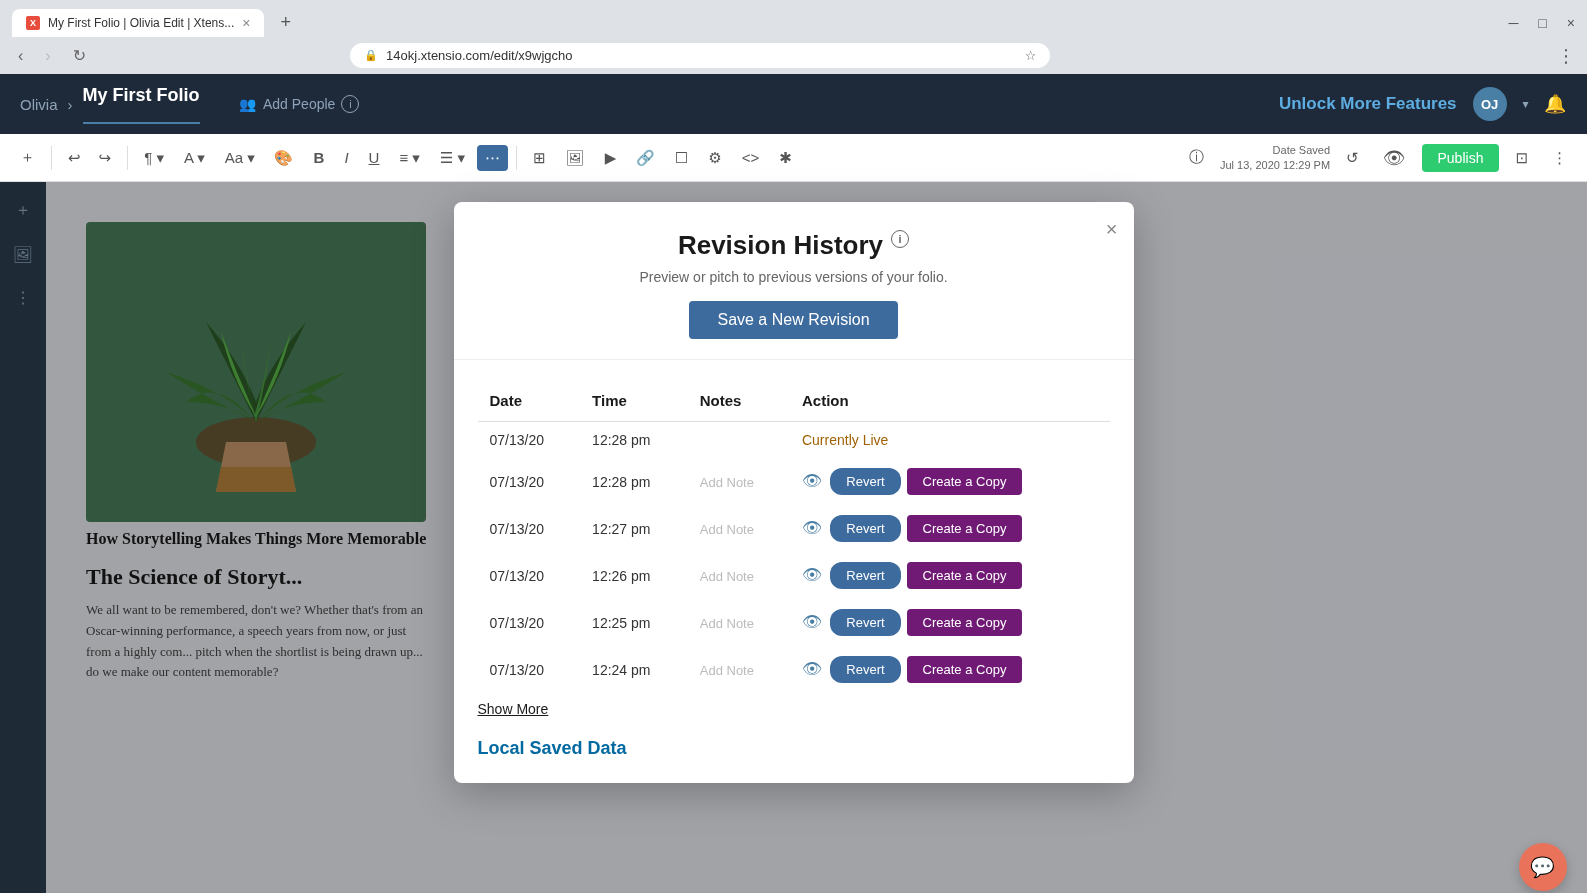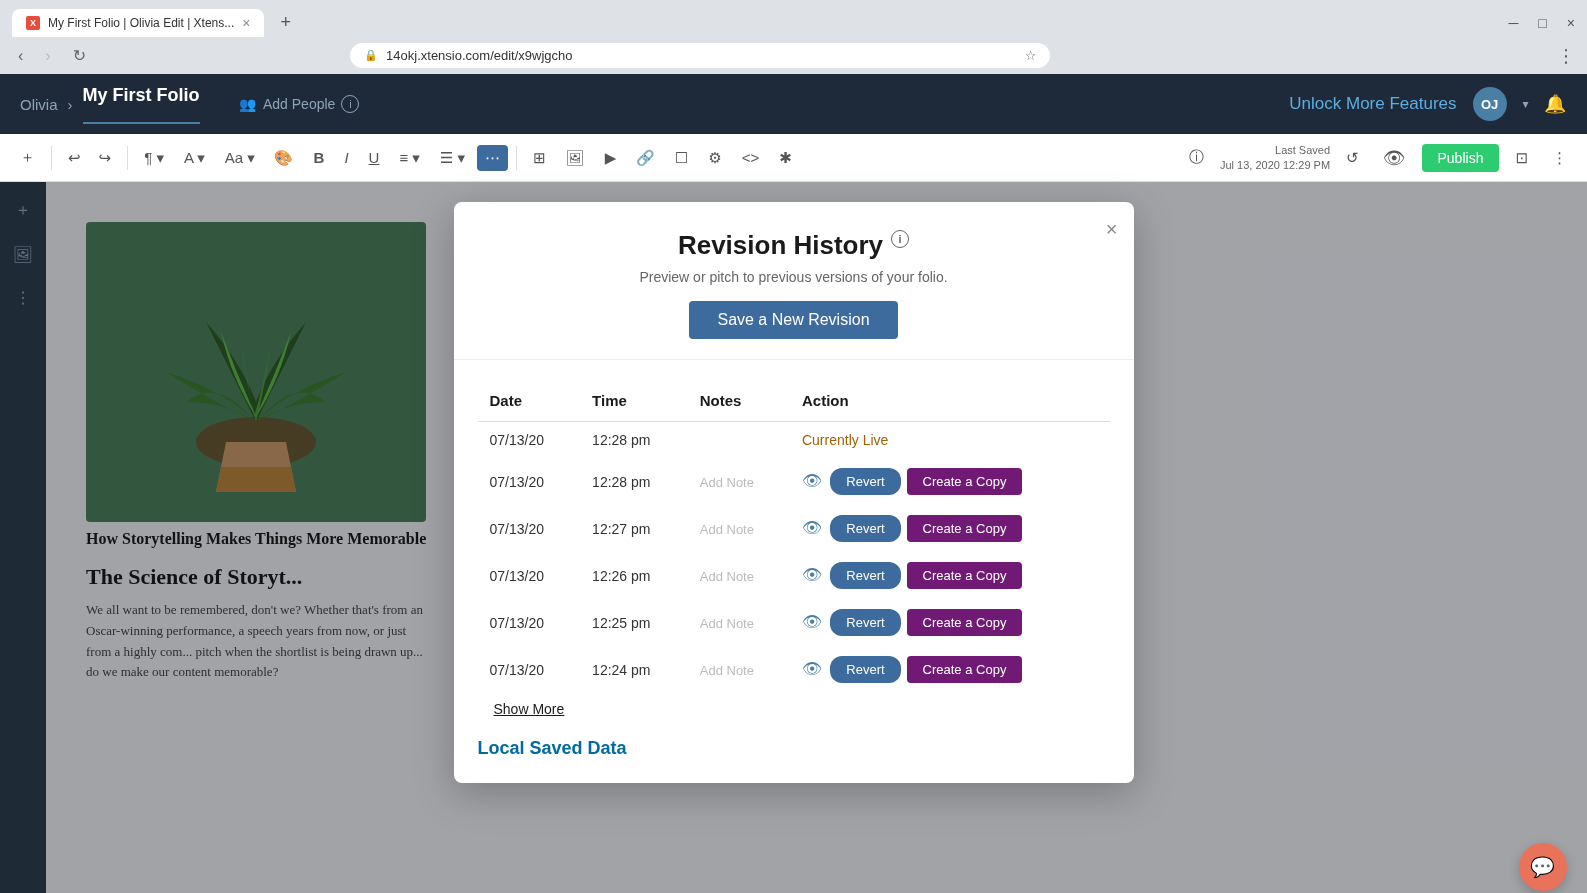--- a/index.html
+++ b/index.html
@@ -26,21 +26,21 @@
     .browser-menu { background: none; border: none; color: #555; font-size: 18px; cursor: pointer; margin-left: auto; }
 
     
     .app-header { background: #1e2a3a; display: flex; align-items: center; padding: 0 20px; height: 60px; }
     .breadcrumb { display: flex; align-items: center; gap: 10px; color: #8fa3b8; font-size: 15px; }
     .breadcrumb .sep { color: #8fa3b8; }
     .breadcrumb .current { color: #fff; font-size: 18px; font-weight: 600; border-bottom: 2px solid #4a7fa5; padding-bottom: 16px; }
     .add-people-btn { margin-left: 40px; display: flex; align-items: center; gap: 6px; color: #8fa3b8; font-size: 14px; cursor: pointer; background: none; border: none; }
     .info-circle { width: 18px; height: 18px; border: 1.5px solid #8fa3b8; border-radius: 50%; display: flex; align-items: center; justify-content: center; font-size: 11px; color: #8fa3b8; }
     .header-right { margin-left: auto; display: flex; align-items: center; gap: 16px; }
-    .unlock-btn { background: none; border: none; color: #5dade2; font-size: 17px; font-weight: 400; cursor: pointer; }
+    .unlock-btn { background: none; border: none; color: #5dade2; font-size: 17px; font-weight: 700; cursor: pointer; }
     .user-avatar { width: 34px; height: 34px; border-radius: 50%; background: #4a7fa5; display: flex; align-items: center; justify-content: center; color: #fff; font-size: 13px; font-weight: bold; cursor: pointer; }
     .chevron-down { color: #8fa3b8; font-size: 12px; }
     .bell-btn { background: none; border: none; color: #8fa3b8; font-size: 18px; cursor: pointer; }
 
     
     .toolbar { background: #fff; border-bottom: 1px solid #ddd; display: flex; align-items: center; padding: 0 12px; height: 48px; gap: 4px; }
     .toolbar-btn { background: none; border: none; color: #555; font-size: 15px; cursor: pointer; padding: 4px 8px; border-radius: 4px; display: flex; align-items: center; }
     .toolbar-btn.active { background: #3d6b9e; color: #fff; }
     .toolbar-sep { width: 1px; height: 24px; background: #ddd; margin: 0 4px; }
     .toolbar-group { display: flex; align-items: center; gap: 2px; }
@@ -66,21 +66,21 @@
     .modal-body { padding: 24px; overflow-y: auto; max-height: 500px; }
     .revision-table { width: 100%; border-collapse: collapse; }
     .revision-table th { text-align: left; font-weight: 600; font-size: 15px; color: #1a1a1a; padding: 8px 12px 12px; border-bottom: 1px solid #ddd; }
     .revision-table td { padding: 10px 12px; font-size: 14px; color: #333; vertical-align: middle; }
     .revision-table tr:not(:last-child) td { border-bottom: none; }
     .add-note-text { color: #bbb; font-size: 13px; cursor: pointer; }
     .currently-live { color: #a16207; font-size: 14px; }
     .eye-icon { color: #4a7fa5; font-size: 16px; cursor: pointer; }
     .revert-btn { background: #3d6b9e; color: #fff; border: none; border-radius: 12px; padding: 6px 16px; font-size: 13px; cursor: pointer; margin-right: 6px; }
     .copy-btn { background: #701a75; color: #fff; border: none; border-radius: 4px; padding: 6px 16px; font-size: 13px; cursor: pointer; }
-    .show-more-link { color: #1a1a1a; font-size: 14px; text-decoration: underline; cursor: pointer; display: inline-block; margin-top: 8px; margin-left: 16px; }
+    .show-more-link { color: #1a1a1a; font-size: 14px; text-decoration: underline; cursor: pointer; display: inline-block; margin-top: 8px; }
     .local-saved-title { font-size: 18px; font-weight: bold; color: #0369a1; margin-top: 20px; }
 
     
     .chat-bubble { position: absolute; bottom: 20px; right: 20px; width: 48px; height: 48px; background: #e8735a; border-radius: 50%; display: flex; align-items: center; justify-content: center; color: #fff; font-size: 20px; cursor: pointer; box-shadow: 0 4px 12px rgba(0,0,0,0.2); z-index: 200; }
   </style>
 </head>
 <body>
 
 <div class="browser-chrome">
   <div class="browser-titlebar">
@@ -159,21 +159,21 @@
   <button class="toolbar-btn">🖼</button>
   <button class="toolbar-btn">▶</button>
   <button class="toolbar-btn">🔗</button>
   <button class="toolbar-btn">☐</button>
   <button class="toolbar-btn">⚙</button>
   <button class="toolbar-btn">&lt;&gt;</button>
   <button class="toolbar-btn">✱</button>
   <div class="toolbar-right">
     <button class="toolbar-btn">ⓘ</button>
     <div class="last-saved">
-      <span>Last Saved</span><br>
+      <span>Date Saved</span><br>
       <span>Jul 13, 2020 12:29 PM</span>
     </div>
     <button class="toolbar-btn">↺</button>
     <button class="preview-btn">👁</button>
     <button class="publish-btn">Publish</button>
     <button class="toolbar-btn">⊡</button>
     <button class="toolbar-btn">⋮</button>
   </div>
 </div>
 

